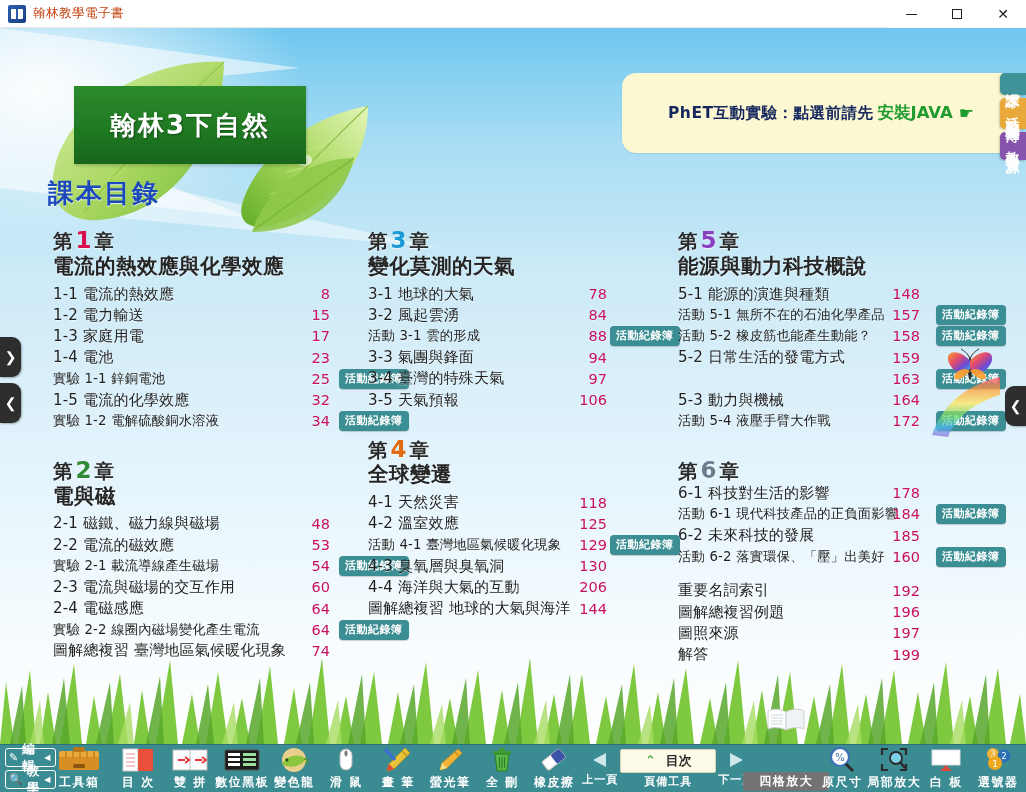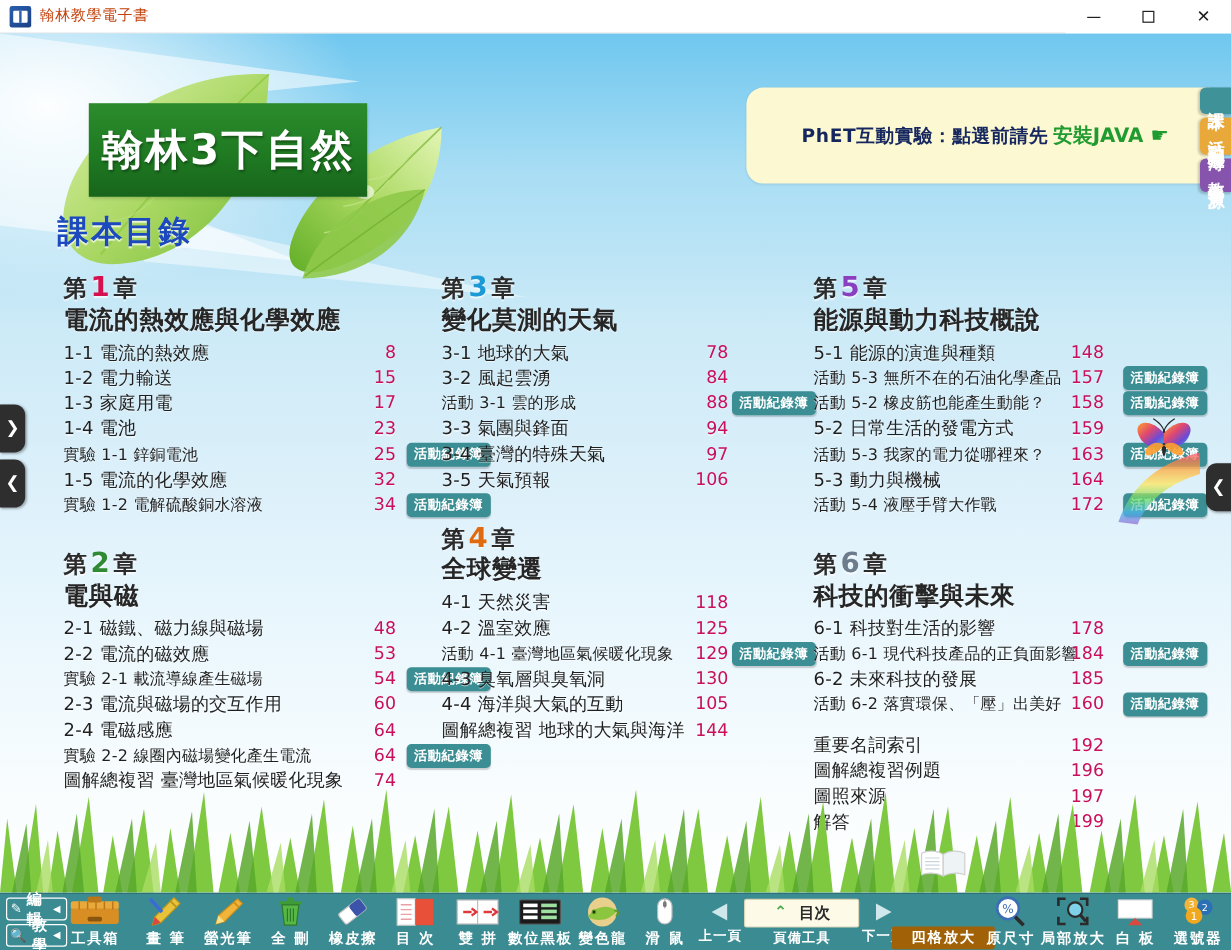--- a/index.html
+++ b/index.html
@@ -63,21 +63,21 @@
 
   
   .title-plate {
     position: absolute; left: 74px; top: 58px;
     width: 232px; height: 78px;
     background: linear-gradient(180deg,#2c8c2c 0%, #1f7a22 55%, #18651c 100%);
     box-shadow: 1px 2px 3px rgba(0,0,0,.18);
     display: flex; align-items: center; justify-content: center;
   }
   .title-plate span {
-    font-size: 35px; color: #ffffff; font-weight: bold; letter-spacing: 2px;
+    font-size: 26px; color: #ffffff; font-weight: bold; letter-spacing: 2px;
     text-shadow: 1px 1px 2px rgba(0,0,0,.35);
     font-family: "DejaVu Sans", "Liberation Sans", sans-serif;
   }
   .subtitle {
     position: absolute; left: 48px; top: 148px;
     font-size: 26px; color: #1c49bd; font-weight: bold; letter-spacing: 2px;
     text-shadow: 0 1px 1px rgba(255,255,255,.8);
   }
 
   
@@ -213,21 +213,21 @@
   .mode-btn .tri { font-size: 8px; margin-left: 1px; }
 
   .tool {
     width: 52px; height: 48px;
     display: flex; flex-direction: column; align-items: center; justify-content: flex-end;
     padding-bottom: 2px; color: #ffffff; position: relative;
   }
   .tool .ico { height: 27px; display: flex; align-items: flex-end; justify-content: center; }
   .tool .lbl { font-size: 12px; letter-spacing: 1.5px; font-weight: bold; margin-top: 1px; white-space: nowrap; }
   .tool.wide { width: 60px; }
-  .tool.sel .lbl { background: #a16207; padding: 1px 16px; border-radius: 2px; margin-top: 39px; }
+  .tool.sel .lbl { background: #737373; padding: 1px 16px; border-radius: 2px; margin-top: 39px; }
 
   .pager { display: flex; align-items: center; }
   .pg-arrow { color: #d9ecef; font-size: 20px; width: 40px; text-align: center; }
   .pg-arrow .lbl { display: block; font-size: 11px; letter-spacing: 1px; font-weight: bold; color:#fff; margin-top:-2px;}
   .pg-box {
     background: #fdfbe8; border: 1px solid #d9d6b8; border-radius: 2px;
     width: 96px; height: 24px; display: flex; align-items: center; justify-content: center; gap: 10px;
     color: #2a2a2a; font-size: 13px; font-weight: bold;
   }
   .pg-box .caret { color: #4aa94a; font-size: 13px; }
@@ -444,71 +444,69 @@
               <span class="e-label">活動 4-1 臺灣地區氣候暖化現象</span>
               <span class="e-page">129</span>
               <span class="badge">活動紀錄簿</span>
             </div>
             <div class="entry">
               <span class="e-label">4-3 臭氧層與臭氧洞</span>
               <span class="e-page">130</span>
             </div>
             <div class="entry">
               <span class="e-label">4-4 海洋與大氣的互動</span>
-              <span class="e-page">105</span>
+              <span class="e-page">206</span>
             </div>
             <div class="entry">
               <span class="e-label">圖解總複習 地球的大氣與海洋</span>
               <span class="e-page">144</span>
             </div>
           </div>
         </div>
       </div>
     <div class="col c3">
         <div class="chapter">
           <div class="ch-head"><span>第</span><span class="ch-num" style="color: rgb(138, 63, 192);">5</span><span>章</span></div>
           <div class="ch-name">能源與動力科技概說</div>
           <div class="entries">
             <div class="entry">
               <span class="e-label">5-1 能源的演進與種類</span>
               <span class="e-page">148</span>
             </div>
             <div class="entry sub">
-              <span class="e-label">活動 5-3 無所不在的石油化學產品</span>
+              <span class="e-label">活動 5-1 無所不在的石油化學產品</span>
               <span class="e-page">157</span>
               <span class="badge">活動紀錄簿</span>
             </div>
             <div class="entry sub">
               <span class="e-label">活動 5-2 橡皮筋也能產生動能？</span>
               <span class="e-page">158</span>
               <span class="badge">活動紀錄簿</span>
             </div>
             <div class="entry">
               <span class="e-label">5-2 日常生活的發電方式</span>
               <span class="e-page">159</span>
             </div>
             <div class="entry sub">
-              <span class="e-label">活動 5-3 我家的電力從哪裡來？</span>
               <span class="e-page">163</span>
               <span class="badge">活動紀錄簿</span>
             </div>
             <div class="entry">
               <span class="e-label">5-3 動力與機械</span>
               <span class="e-page">164</span>
             </div>
             <div class="entry sub">
               <span class="e-label">活動 5-4 液壓手臂大作戰</span>
               <span class="e-page">172</span>
               <span class="badge">活動紀錄簿</span>
             </div>
           </div>
         </div>
         <div class="chapter" style="margin-top: 26px;">
           <div class="ch-head"><span>第</span><span class="ch-num" style="color: rgb(109, 124, 140);">6</span><span>章</span></div>
-          <div class="ch-name">科技的衝擊與未來</div>
           <div class="entries">
             <div class="entry">
               <span class="e-label">6-1 科技對生活的影響</span>
               <span class="e-page">178</span>
             </div>
             <div class="entry sub">
               <span class="e-label">活動 6-1 現代科技產品的正負面影響</span>
               <span class="e-page">184</span>
               <span class="badge">活動紀錄簿</span>
             </div>
@@ -696,70 +694,20 @@
       </svg>
     </div>
     <div class="lbl">工具箱</div>
   </div>
 
   <div class="tb-sep"></div>
 
   <div class="tb-group">
     <div class="tool">
       <div class="ico">
-        <svg width="30" height="27" viewBox="0 0 30 27">
-          <path d="M22 2 L27 7 L11 23 L4 25 L6 18 Z" fill="#e8c23a" stroke="#b9941f"></path>
-          <path d="M4 25 L6 18 L11 23 Z" fill="#d94a3d"></path>
-          <path d="M19 5 L24 10" stroke="#b9941f" stroke-width="1.5"></path>
-          <path d="M2 3 L12 14" stroke="#3c6bd4" stroke-width="3"></path>
-        </svg>
-      </div>
-      <div class="lbl">畫 筆</div>
-    </div>
-    <div class="tool">
-      <div class="ico">
-        <svg width="30" height="27" viewBox="0 0 30 27">
-          <path d="M23 3 L27 7 L12 22 L5 24 L7 17 Z" fill="#f0b43a" stroke="#c98e1c"></path>
-          <path d="M5 24 L7 17 L12 22 Z" fill="#f6e08a"></path>
-          <path d="M20 6 L24 10" stroke="#c98e1c" stroke-width="1.4"></path>
-        </svg>
-      </div>
-      <div class="lbl">螢光筆</div>
-    </div>
-    <div class="tool">
-      <div class="ico">
-        <svg width="24" height="27" viewBox="0 0 24 27">
-          <rect x="3" y="5" width="18" height="3" rx="1" fill="#3f9c35"></rect>
-          <path d="M5 8 L7 25 h10 L19 8 Z" fill="#56b646" stroke="#2f7a28"></path>
-          <g stroke="#2f7a28" stroke-width="1">
-              <path d="M9.5 11v11"></path>
-              <path d="M12 11v11"></path>
-              <path d="M14.5 11v11"></path>
-            </g>
-          <rect x="9" y="2" width="6" height="3" rx="1" fill="#3f9c35"></rect>
-        </svg>
-      </div>
-      <div class="lbl">全 刪</div>
-    </div>
-    <div class="tool">
-      <div class="ico">
-        <svg width="30" height="27" viewBox="0 0 30 27">
-          <g transform="rotate(-38 15 14)">
-            <rect x="4" y="8" width="22" height="11" rx="2" fill="#ffffff" stroke="#c5c5c5"></rect>
-            <rect x="15" y="8" width="11" height="11" rx="2" fill="#3b53a8"></rect>
-          </g>
-        </svg>
-      </div>
-      <div class="lbl">橡皮擦</div>
-    </div>
-  </div>
-
-  <div class="tb-group">
-    <div class="tool">
-      <div class="ico">
         <svg width="40" height="26" viewBox="0 0 40 26">
           <rect x="5" y="2" width="15" height="22" fill="#ffffff" stroke="#cfcfcf"></rect>
           <rect x="20" y="2" width="15" height="22" fill="#e8503a"></rect>
           <g stroke="#e8a0a0" stroke-width="1.2">
               <path d="M8 7h9"></path>
               <path d="M8 11h9"></path>
               <path d="M8 15h9"></path>
               <path d="M8 19h9"></path>
             </g>
         </svg>
@@ -812,20 +760,70 @@
         <svg width="26" height="26" viewBox="0 0 26 26">
           <rect x="7" y="2" width="12" height="21" rx="6" fill="#ffffff" stroke="#b9b9b9"></rect>
           <path d="M13 2v8" stroke="#b9b9b9"></path>
           <rect x="11.5" y="4" width="3" height="5" rx="1.4" fill="#7a7a7a"></rect>
         </svg>
       </div>
       <div class="lbl">滑 鼠</div>
     </div>
   </div>
 
+  <div class="tb-group">
+    <div class="tool">
+      <div class="ico">
+        <svg width="30" height="27" viewBox="0 0 30 27">
+          <path d="M22 2 L27 7 L11 23 L4 25 L6 18 Z" fill="#e8c23a" stroke="#b9941f"></path>
+          <path d="M4 25 L6 18 L11 23 Z" fill="#d94a3d"></path>
+          <path d="M19 5 L24 10" stroke="#b9941f" stroke-width="1.5"></path>
+          <path d="M2 3 L12 14" stroke="#3c6bd4" stroke-width="3"></path>
+        </svg>
+      </div>
+      <div class="lbl">畫 筆</div>
+    </div>
+    <div class="tool">
+      <div class="ico">
+        <svg width="30" height="27" viewBox="0 0 30 27">
+          <path d="M23 3 L27 7 L12 22 L5 24 L7 17 Z" fill="#f0b43a" stroke="#c98e1c"></path>
+          <path d="M5 24 L7 17 L12 22 Z" fill="#f6e08a"></path>
+          <path d="M20 6 L24 10" stroke="#c98e1c" stroke-width="1.4"></path>
+        </svg>
+      </div>
+      <div class="lbl">螢光筆</div>
+    </div>
+    <div class="tool">
+      <div class="ico">
+        <svg width="24" height="27" viewBox="0 0 24 27">
+          <rect x="3" y="5" width="18" height="3" rx="1" fill="#3f9c35"></rect>
+          <path d="M5 8 L7 25 h10 L19 8 Z" fill="#56b646" stroke="#2f7a28"></path>
+          <g stroke="#2f7a28" stroke-width="1">
+              <path d="M9.5 11v11"></path>
+              <path d="M12 11v11"></path>
+              <path d="M14.5 11v11"></path>
+            </g>
+          <rect x="9" y="2" width="6" height="3" rx="1" fill="#3f9c35"></rect>
+        </svg>
+      </div>
+      <div class="lbl">全 刪</div>
+    </div>
+    <div class="tool">
+      <div class="ico">
+        <svg width="30" height="27" viewBox="0 0 30 27">
+          <g transform="rotate(-38 15 14)">
+            <rect x="4" y="8" width="22" height="11" rx="2" fill="#ffffff" stroke="#c5c5c5"></rect>
+            <rect x="15" y="8" width="11" height="11" rx="2" fill="#3b53a8"></rect>
+          </g>
+        </svg>
+      </div>
+      <div class="lbl">橡皮擦</div>
+    </div>
+  </div>
+
   <div class="pager">
     <div class="pg-arrow">
       <svg width="22" height="18" viewBox="0 0 22 18">
           <polygon points="17,2 17,16 4,9" fill="#cfe8ec"></polygon>
         </svg>
       <span class="lbl">上一頁</span>
     </div>
     <div class="pg-wrap">
       <div class="pg-box">
         <span class="caret">⌃</span>

